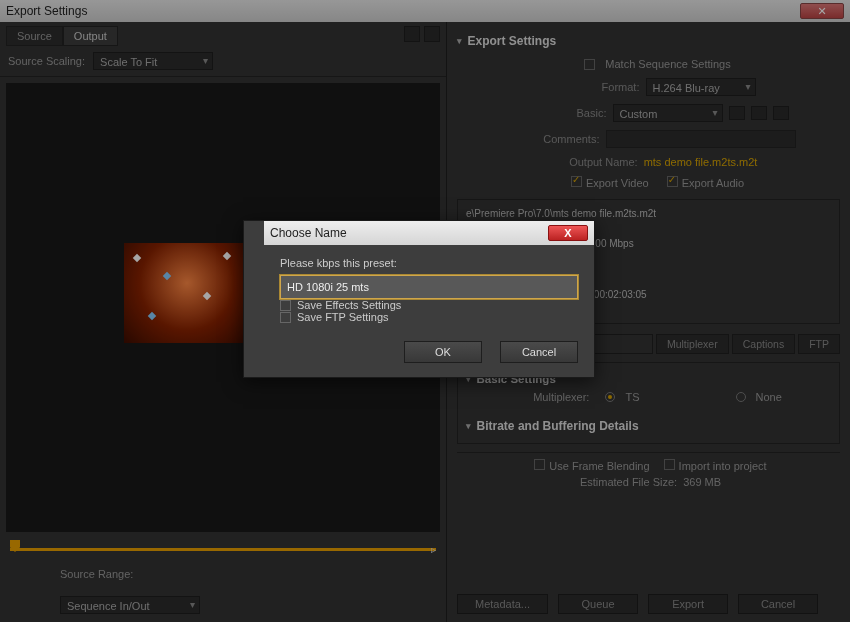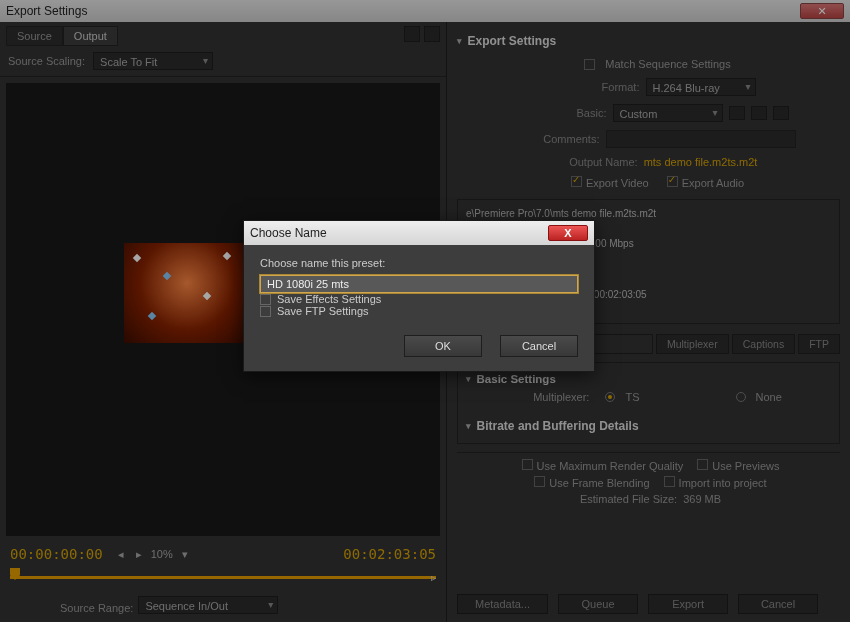--- a/index.html
+++ b/index.html
@@ -22,46 +22,46 @@
   .preview-img { position:absolute; left:118px; top:160px; width:210px; height:100px; background: radial-gradient(circle at 30% 40%, #f84 0%, #820 30%, #100 70%);}
   .spark { position:absolute; width:6px; height:6px; background:#fff; transform: rotate(45deg);}
   .timecode-row { display:flex; align-items:center; gap:12px; padding:4px 10px; font-size:12px;}
   .tc { font-family: "Consolas", monospace; color:#d9a400; font-size:14px; }
   .controls { display:flex; gap:6px; align-items:center; color:#aaa; font-size:11px;}
   .ctrl { width:12px; height:12px; display:inline-block; text-align:center; line-height:12px;}
   .track { margin:2px 10px 6px 10px; height:18px; position:relative;}
   .track .bar { position:absolute; left:0; right:0; top:8px; height:3px; background:#eaa000;}
   .track .head { position:absolute; left:0; top:0; width:10px; height:12px; background:#eaa000; clip-path: polygon(0 0,100% 0,100% 60%,50% 100%,0 60%);}
   .track .end { position:absolute; right:0; top:4px; color:#ddd; font-size:10px;}
-  .range-row { display:flex; align-items:flex-end; gap:5px; padding:4px 30px 8px 60px; font-size:11px; color:#999;}
+  .range-row { display:flex; align-items:flex-start; gap:16px; padding:4px 30px 8px 60px; font-size:11px; color:#999;flex-direction:column;}
   
   .section-h { color:#ddd; font-weight:bold; font-size:12px; padding:4px 0; display:flex; align-items:center; gap:6px;}
   .section-h:before { content:"▾"; font-size:9px; color:#aaa;}
   .field-row { display:flex; align-items:center; gap:6px; padding:2px 0 2px 18px;justify-content:center;}
   .lbl { width:80px; text-align:right; color:#888;}
   .val { color:#d9a400; }
   .chk { width:11px; height:11px; border:1px solid #666; display:inline-block; margin-right:4px; position:relative;}
   .chk.checked:after { content:"✓"; position:absolute; top:-3px; left:0; color:#d9a400; font-size:10px;}
   .ico { width:16px; height:14px; background:#2a2a2a; border:1px solid #1e1e1e; display:inline-block;}
   .summary { border:1px solid #222; padding:6px 8px; margin-top:4px; font-size:10px; line-height:15px; color:#bbb;}
   .sub-tabs { display:flex; gap:3px; margin-top:6px; font-size:10.5px;}
   .sub-tabs span { padding:3px 10px; background:#2b2b2b; border:1px solid #1f1f1f; color:#888;}
   .basic { border:1px solid #222; padding:6px 8px; margin-top:4px;}
   .radio { width:10px; height:10px; border:1px solid #777; border-radius:50%; display:inline-block; margin:0 4px 0 10px; position:relative;}
   .radio.sel:after{content:""; position:absolute; inset:2px; background:#d9a400; border-radius:50%;}
   .btns { display:flex; gap:10px; margin-top:auto; padding:6px 0 2px 0; justify-content:flex-start;}
   .abtn { background:#2c2c2c; border:1px solid #1c1c1c; color:#888; font-size:11px; padding:3px 17px; min-width:80px; text-align:center;}
   .overlay { position:absolute; inset:0; background:rgba(0,0,0,.35); }
   
-  .dialog { position:absolute; left:243px; top:220px; width:352px; background:#3d3d3d; border:1px solid #1a1a1a; box-shadow: 0 4px 18px rgba(0,0,0,.6);}
+  .dialog { position:absolute; left:243px; top:220px; width:352px; background:#3d3d3d; border:1px solid #1a1a1a; box-shadow: 0 4px 18px rgba(0,0,0,.6); padding-left: 20px;}
   .dlg-title { height:24px; background: linear-gradient(#eee,#d5d5d5); display:flex; align-items:center; padding:0 6px; font-size:12px; color:#222;}
   .dlg-title .x { margin-left:auto; width:40px; height:16px; background: linear-gradient(#e55,#b22); border:1px solid #811; color:#fff; text-align:center; font-size:11px; line-height:14px; font-weight:bold; border-radius:2px;}
   .dlg-body { padding:12px 16px 14px 16px; color:#ccc; font-size:11px;}
   .dlg-body .prompt { margin-bottom:6px;}
-  .dlg-input { width:100%; height:18px; background:#585858; border:1px solid #cfa64b; outline:1px solid #aa8833; color:#eee; font-size:11px; padding:2px 6px;}
+  .dlg-input { width:100%; height:24px; background:#585858; border:1px solid #cfa64b; outline:1px solid #aa8833; color:#eee; font-size:11px; padding:2px 6px;}
   .dlg-chk-row { display:flex; align-items:center; gap:2px;}
   .dlg-bt-row { display:flex; gap:18px; justify-content:flex-end; margin-top:18px;}
   .dlg-bt { width:78px; height:22px; background: linear-gradient(#4a4a4a,#383838); border:1px solid #1e1e1e; color:#ddd; font-size:11px;}
 </style>
 </head>
 <body>
 
 <div class="window">
   <div class="titlebar">
     <span>Export Settings</span>
@@ -88,30 +88,20 @@
         <div class="preview-img">
           <div class="spark" style="left:10px;top:12px;"></div>
           <div class="spark" style="left:40px;top:30px;background:#8cf;"></div>
           <div class="spark" style="left:80px;top:50px;"></div>
           <div class="spark" style="left:130px;top:20px;background:#aef;"></div>
           <div class="spark" style="left:160px;top:60px;"></div>
           <div class="spark" style="left:25px;top:70px;background:#8cf;"></div>
           <div class="spark" style="left:100px;top:10px;"></div>
         </div>
       </div>
-      <div class="timecode-row">
-        <span class="tc">00:00:00:00</span>
-        <div class="controls">
-          <span class="ctrl">◂</span>
-          <span class="ctrl">▸</span>
-          <span>10%</span>
-          <span class="ctrl">▾</span>
-        </div>
-        <span class="tc" style="margin-left:auto;">00:02:03:05</span>
-      </div>
       <div class="track">
         <div class="bar"></div>
         <div class="head"></div>
         <div class="end">▹</div>
       </div>
       <div class="range-row">
         <span>Source Range:</span>
         <span class="dd" style="min-width:140px;">Sequence In/Out</span>
       </div>
     </div>
@@ -167,24 +157,20 @@
           <span>Multiplexer:</span>
           <span class="radio sel"></span>
           <span>TS</span>
           <span class="radio" style="margin-left:90px;"></span>
           <span>None</span>
         </div>
         <div class="section-h" style="font-size:12px;margin-top:10px;">Bitrate and Buffering Details</div>
       </div>
       <div style="border-top:1px solid #222; padding-top:4px; margin-top:4px;">
         <div class="field-row" style="padding-left:4px; gap:14px;">
-          <span><span class="chk"></span><span>Use Maximum Render Quality</span></span>
-          <span><span class="chk"></span><span>Use Previews</span></span>
-        </div>
-        <div class="field-row" style="padding-left:4px; gap:14px;">
           <span><span class="chk"></span><span>Use Frame Blending</span></span>
           <span><span class="chk"></span><span>Import into project</span></span>
         </div>
         <div class="field-row" style="padding-left:4px;">
           <span>Estimated File Size:</span>
           <span>369 MB</span>
         </div>
       </div>
       <div class="btns">
         <span class="abtn">Metadata...</span>
@@ -195,21 +181,21 @@
     </div>
   </div>
 
   <div class="overlay"></div>
   <div class="dialog">
     <div class="dlg-title">
       <span>Choose Name</span>
       <span class="x">X</span>
     </div>
     <div class="dlg-body">
-      <div class="prompt">Choose name this preset:</div>
+      <div class="prompt">Please kbps this preset:</div>
       <input class="dlg-input" value="HD 1080i 25 mts" style="">
       <div class="dlg-chk-row">
         <span class="chk"></span>
         <span>Save Effects Settings</span>
       </div>
       <div class="dlg-chk-row">
         <span class="chk"></span>
         <span>Save FTP Settings</span>
       </div>
       <div class="dlg-bt-row">

